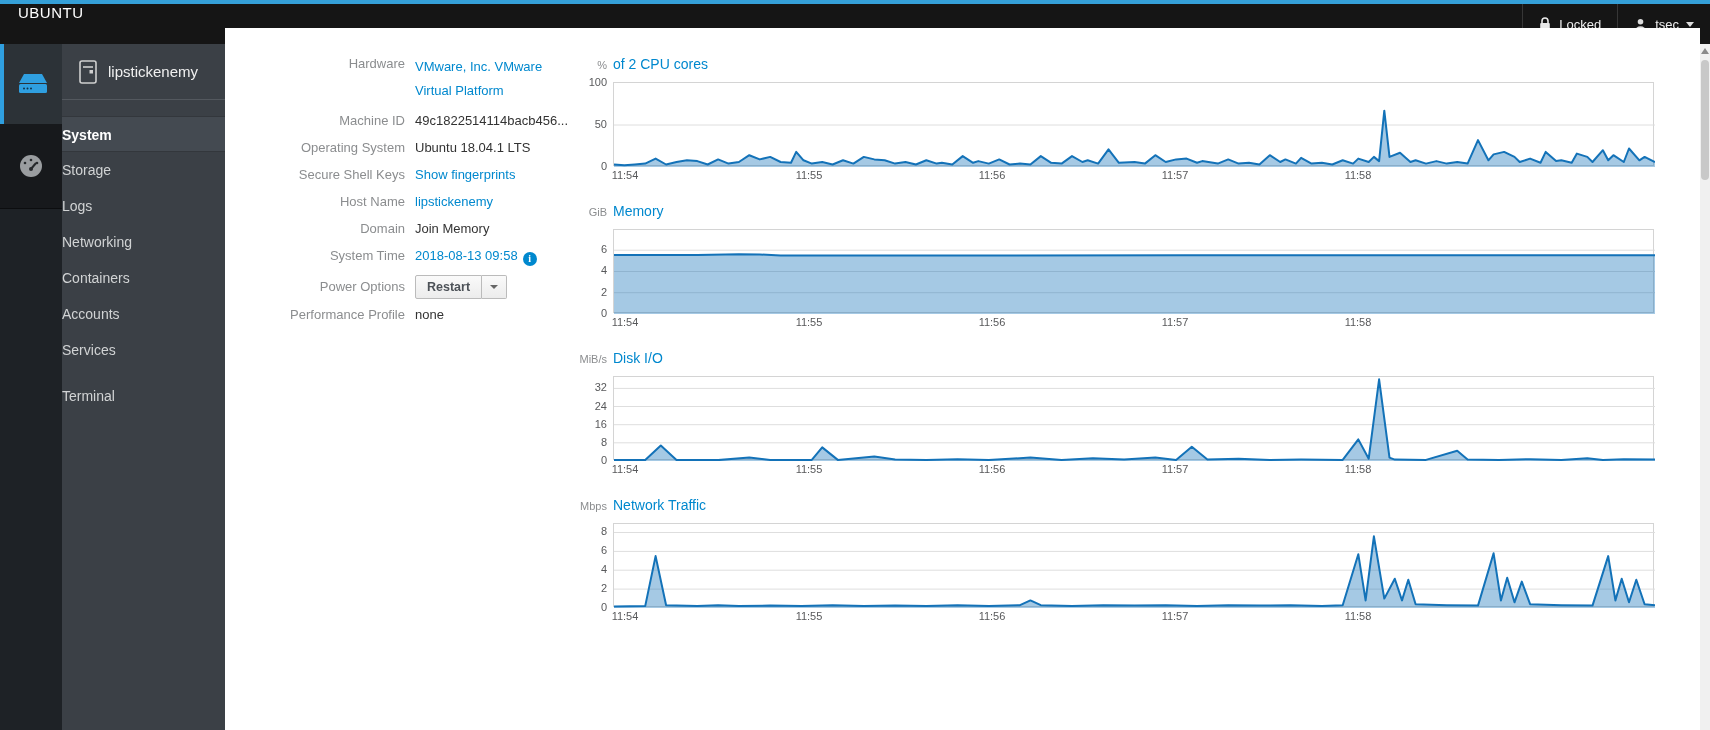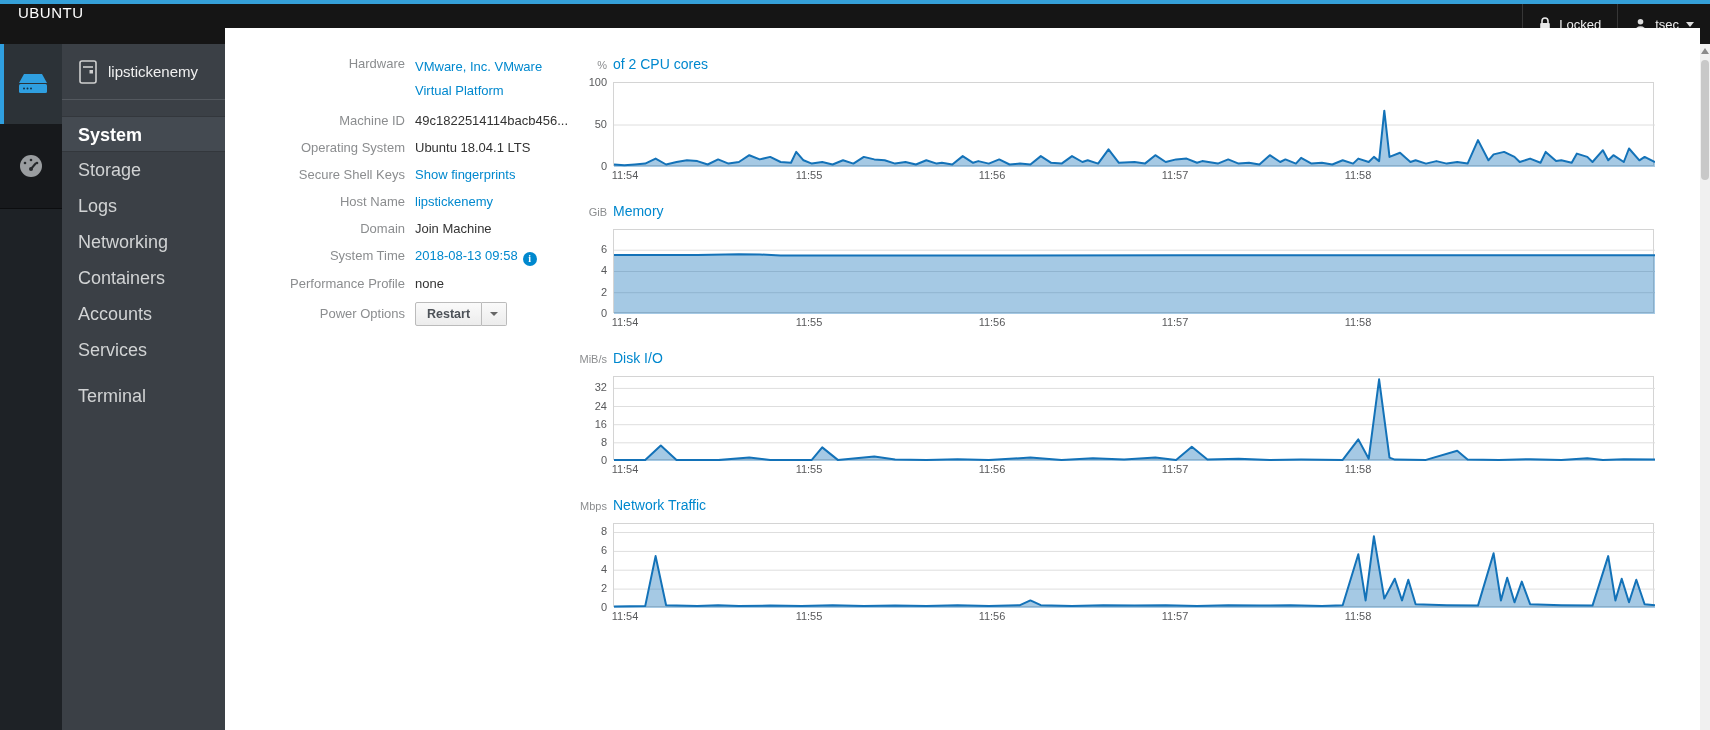--- a/index.html
+++ b/index.html
@@ -23,21 +23,21 @@
   .strip-cell { width:62px; display:flex; align-items:center; justify-content:center; cursor:pointer; }
   .strip-cell.machine { height:80px; background:#2c3237; border-left:4px solid #2f9fe0; }
   .strip-cell.dash { height:85px; background:#17191c; border-bottom:1px solid #0c0d0f; }
 
   
   .sidebar { position:absolute; top:44px; left:62px; width:163px; height:686px; background:#3b4046; }
   .host-row { height:56px; display:flex; align-items:center; padding-left:17px;
               border-bottom:1px solid #53585e; cursor:pointer; }
   .host-row .host-name { color:#f0f0f0; font-size:15px; margin-left:11px; }
   .nav { padding-top:16px; }
-  .nav-item { height:36px; line-height:36px; padding-left:16px; color:#d1d3d4; font-size:18px; cursor:pointer; }
+  .nav-item { height:36px; line-height:36px; padding-left:0; color:#d1d3d4; font-size:14px; cursor:pointer; }
   .nav-item.selected { background:#444a51; color:#fff; font-weight:700;
                        border-top:1px solid #33373c; border-bottom:1px solid #33373c; }
   .nav-item.gap { margin-top:10px; }
 
   
   .content { position:absolute; top:28px; left:225px; width:1475px; height:686px; background:#fff; display:flex; }
 
   .info-panel { width:330px; padding:27px 0 0 30px; flex:none; }
   .info-row { display:flex; margin-bottom:9px; }
   .info-label { width:150px; text-align:right; color:#8b8d8f; font-size:13px; line-height:18px; flex:none; }
@@ -163,40 +163,40 @@
     <div class="info-row">
       <div class="info-label">Secure Shell Keys</div>
       <div class="info-value"><a class="link">Show fingerprints</a></div>
     </div>
     <div class="info-row">
       <div class="info-label">Host Name</div>
       <div class="info-value"><a class="link">lipstickenemy</a></div>
     </div>
     <div class="info-row">
       <div class="info-label">Domain</div>
-      <div class="info-value">Join Machine</div>
+      <div class="info-value">Join Memory</div>
     </div>
     <div class="info-row">
       <div class="info-label">System Time</div>
       <div class="info-value">
         <a class="link">2018-08-13 09:58</a><span class="info-icon">i</span>
       </div>
-    </div>
-    <div class="info-row">
-      <div class="info-label">Performance Profile</div>
-      <div class="info-value">none</div>
     </div>
     <div class="info-row power-row">
       <div class="info-label">Power Options</div>
       <div class="info-value">
         <span class="btn-split">
           <button class="btn">Restart</button>
           <button class="btn caret-seg"><span class="sm-caret"></span></button>
         </span>
       </div>
+    </div>
+    <div class="info-row">
+      <div class="info-label">Performance Profile</div>
+      <div class="info-value">none</div>
     </div>
   </div>
 
   <div class="charts-panel">
 
     <div class="chart-block">
       <div class="chart-head">
         <span class="chart-unit">%</span>
         <a class="chart-title">of 2 CPU cores</a>
       </div>

